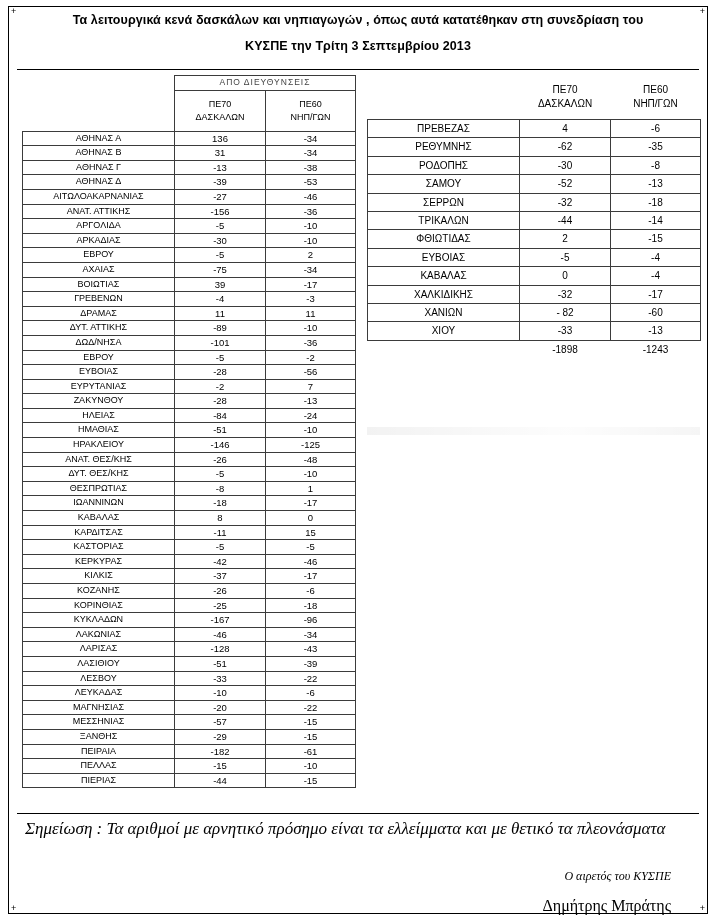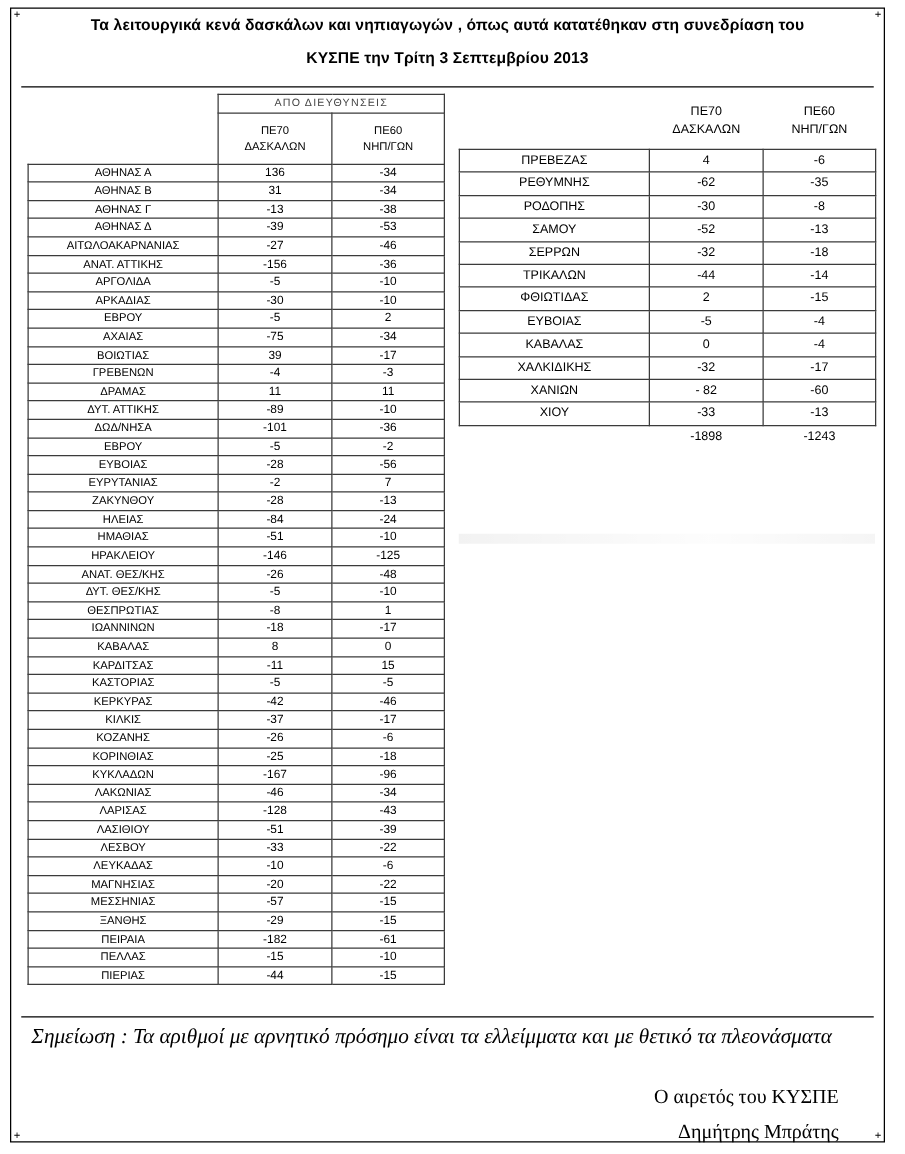--- a/index.html
+++ b/index.html
@@ -139,22 +139,23 @@
     position: absolute;
     left: 8px;
     top: 806px;
     width: 682px;
     border-top: 1px solid #000;
   }
   .sign1 {
     position: absolute;
     right: 36px;
     top: 862px;
-    font-size: 16px;
+    font-size: 12px;
     font-family: "Liberation Serif", serif;
+    font-style: italic;
   }
   .sign2 {
     position: absolute;
     right: 36px;
     top: 890px;
     font-size: 16px;
     font-family: "Liberation Serif", serif;
   }
   
   .smudge {

